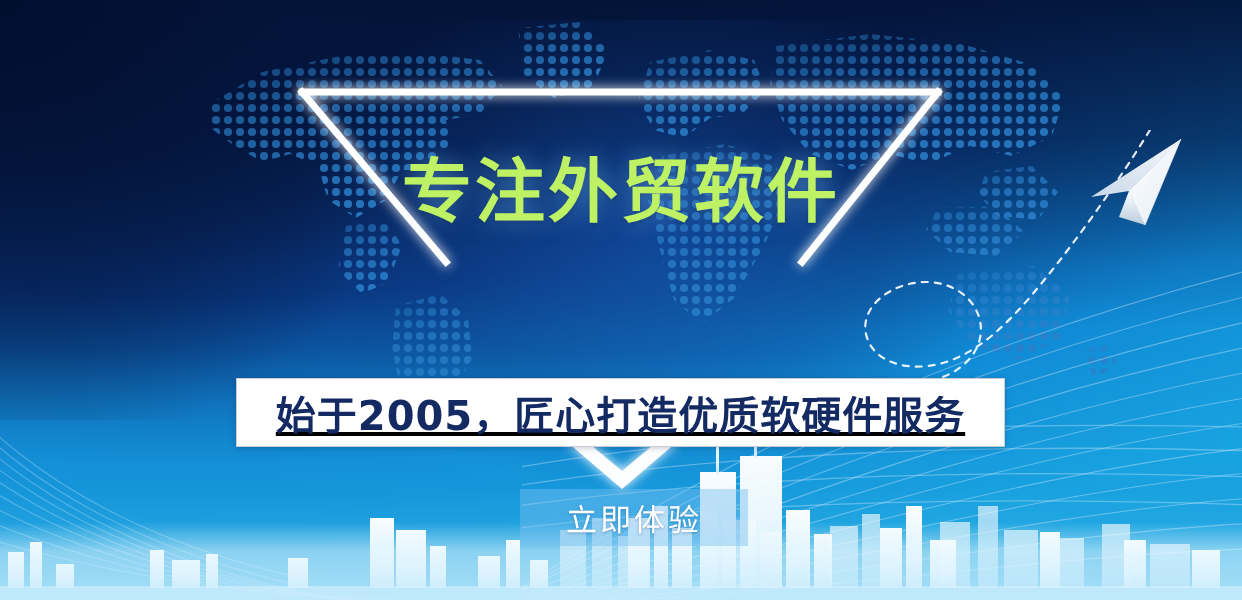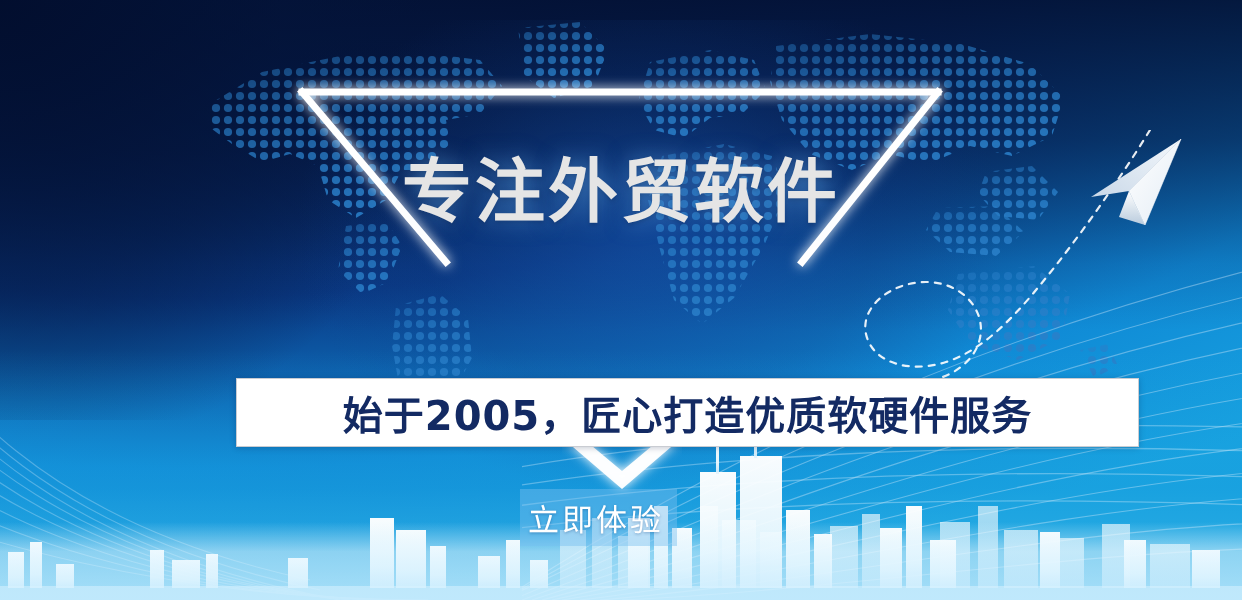--- a/index.html
+++ b/index.html
@@ -94,65 +94,66 @@
     color: #ffffff;
     letter-spacing: 2px;
     text-shadow: 0 0 26px rgba(140,205,255,0.55), 0 0 7px rgba(255,255,255,0.4);
   }
   .headline-sub {
     margin-top: 6px;
     font-family: "DejaVu Sans", "Liberation Sans", sans-serif;
     font-size: 70px;
     line-height: 1.05;
     font-weight: 700;
-    color: #e5e5e5;
+    color: #bef264;
     letter-spacing: 3px;
     text-shadow: 0 0 22px rgba(120,195,255,0.5), 0 2px 4px rgba(0,20,60,0.35);
   }
 
   
   .tagline-bar {
     position: absolute;
     left: 236px;
     top: 378px;
-    width: 903px;
+    width: 769px;
     height: 69px;
     background: #ffffff;
     border: 1px solid #c9ccd2;
     box-sizing: border-box;
     display: flex;
     align-items: center;
     justify-content: center;
     z-index: 7;
     box-shadow: 0 1px 6px rgba(0,15,50,0.22);
+    text-decoration: underline;
   }
   .tagline-text {
     font-family: "DejaVu Sans", "Liberation Sans", sans-serif;
     font-size: 40px;
     font-weight: 700;
     color: #132a63;
     letter-spacing: 1px;
     white-space: nowrap;
   }
 
   
   .chevron { left: 562px; top: 441px; width: 120px; height: 56px; z-index: 6; }
 
   
   .cta {
     position: absolute;
     left: 520px;
     top: 489px;
-    width: 157px;
+    width: 228px;
     height: 57px;
     background: rgba(120,190,240,0.45);
     border: none;
     display: flex;
     align-items: center;
-    justify-content: flex-end;
+    justify-content: center;
     z-index: 8;
     cursor: pointer;
     padding: 13px;
     backdrop-filter: blur(0.5px);
   }
   .cta-text {
     font-family: "DejaVu Sans", "Liberation Sans", sans-serif;
     font-size: 31px;
     font-weight: 400;
     color: #ffffff;

